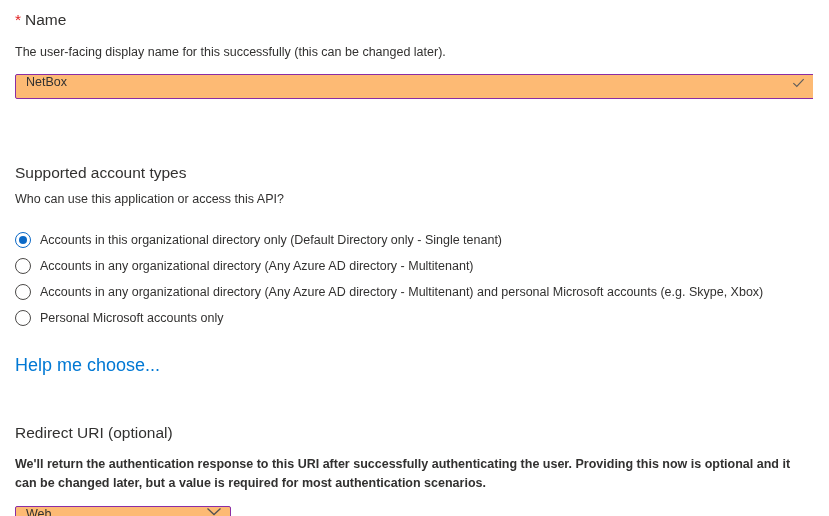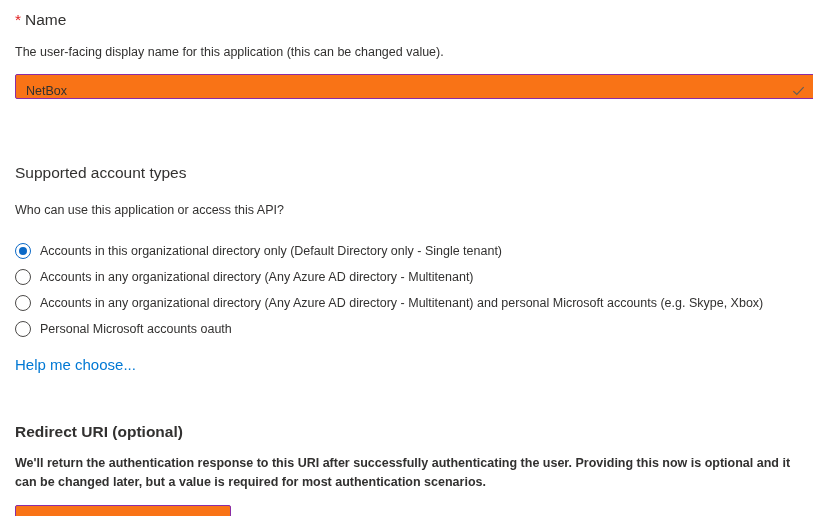--- a/index.html
+++ b/index.html
@@ -24,29 +24,29 @@
     color: #323130;
     margin: 0;
   }
   .req { color: #e02020; margin-right: 4px; }
   .desc {
     margin: 14px 0 0 0;
     font-size: 12.5px;
     line-height: 16px;
     color: #323130;
   }
-  .question { margin-top: 19px; }
+  .question { margin-top: 8px; }
   .textbox, .selectbox {
     box-sizing: border-box;
     height: 25px;
     border: 1px solid #8a2da5;
     border-radius: 2px;
-    background: #f97316;
+    background: #fdba74;
     display: flex;
-    align-items: flex-end;
+    align-items: flex-start;
     justify-content: space-between;
     padding: 0 8px 0 10px;
     font-size: 12.5px;
     color: #323130;
     cursor: text;
   }
   .selectbox { cursor: pointer; }
   .textbox.wide { margin-top: 14px; width: 800px; }
   .tb-value { white-space: nowrap; overflow: hidden; }
   .check { flex-shrink: 0; }
@@ -67,43 +67,43 @@
     display: flex; align-items: center; justify-content: center;
     flex-shrink: 0;
     background: #fff;
   }
   .dot { width: 8px; height: 8px; border-radius: 50%; background: #0b69c7; display: none; }
   .radio-row.selected .radio { border-color: #0b69c7; }
   .radio-row.selected .dot { display: block; }
   .radio-label { font-size: 12.5px; line-height: 16px; white-space: nowrap; }
   .link {
     display: inline-block;
-    margin-top: 15px;
-    font-size: 15px;
+    margin-top: 26px;
+    font-size: 18px;
     line-height: 16px;
     color: #0078d4;
     text-decoration: none;
     cursor: pointer;
   }
-  .mt-redirect { margin-top: 48px; font-weight: bold; }
+  .mt-redirect { margin-top: 48px; }
   .para { max-width: 800px; line-height: 19px; margin-top: 12px; font-weight: bold; }
   .uri-row { margin-top: 13px; display: flex; column-gap: 13px; }
   .selectbox { width: 216px; }
   .textbox.uri { width: 421px; }
 </style>
 </head>
 <body>
 
 <div class="page">
 
   <div class="field-heading">
     <span class="req">*</span><span>Name</span>
   </div>
 
-  <p class="desc">The user-facing display name for this application (this can be changed value).</p>
+  <p class="desc">The user-facing display name for this successfully (this can be changed later).</p>
 
   <div class="textbox wide">
     <span class="tb-value">NetBox</span>
     <svg class="check" width="15" height="15" viewBox="0 0 16 16" aria-hidden="true">
       <path d="M2.5 8.6 L6.2 12.2 L13.5 4.4" fill="none" stroke="#5f5d5b" stroke-width="1.2"></path>
     </svg>
   </div>
 
   <h2 class="section-heading mt-accounts">Supported account types</h2>
 
@@ -119,21 +119,21 @@
     <div class="radio-row">
       <span class="radio"></span>
       <span class="radio-label">Accounts in any organizational directory (Any Azure AD directory - Multitenant)</span>
     </div>
     <div class="radio-row">
       <span class="radio"></span>
       <span class="radio-label">Accounts in any organizational directory (Any Azure AD directory - Multitenant) and personal Microsoft accounts (e.g. Skype, Xbox)</span>
     </div>
     <div class="radio-row">
       <span class="radio"></span>
-      <span class="radio-label">Personal Microsoft accounts oauth</span>
+      <span class="radio-label">Personal Microsoft accounts only</span>
     </div>
   </div>
 
   <a class="link" href="#">Help me choose...</a>
 
   <h2 class="section-heading mt-redirect">Redirect URI (optional)</h2>
 
   <p class="desc para">We'll return the authentication response to this URI after successfully authenticating the user. Providing this now is optional and it can be changed later, but a value is required for most authentication scenarios.</p>
 
   <div class="uri-row">

